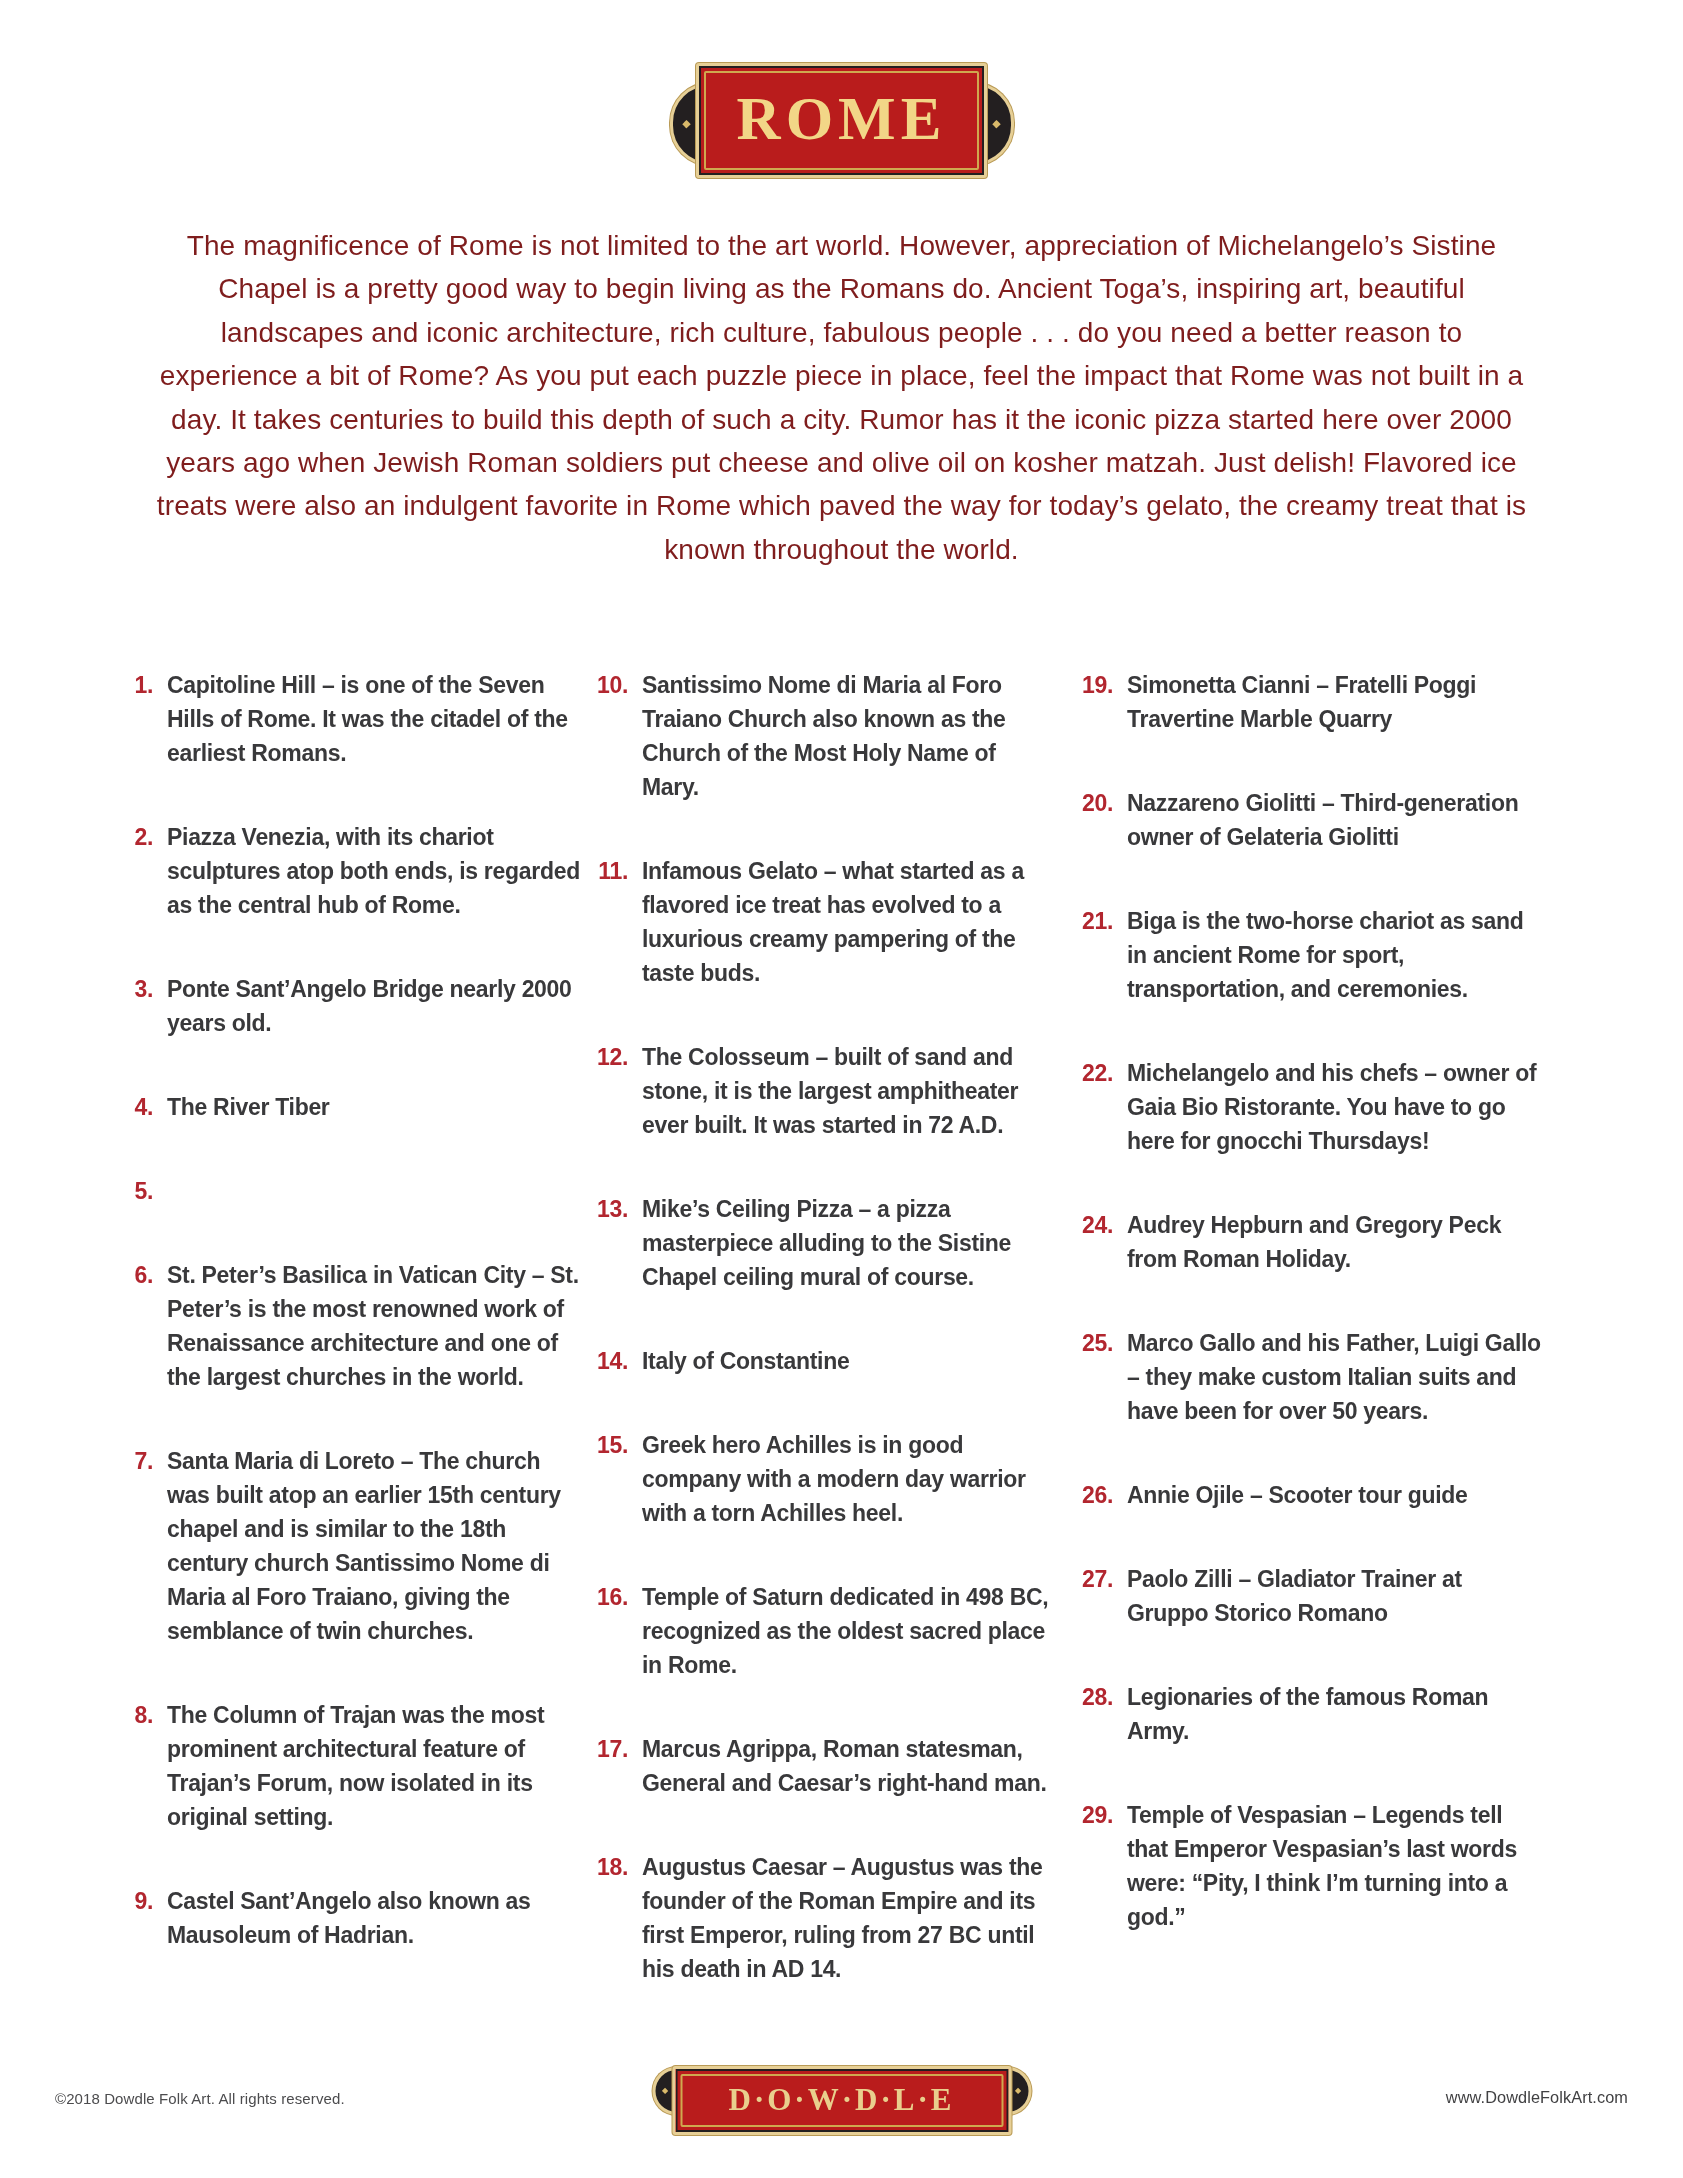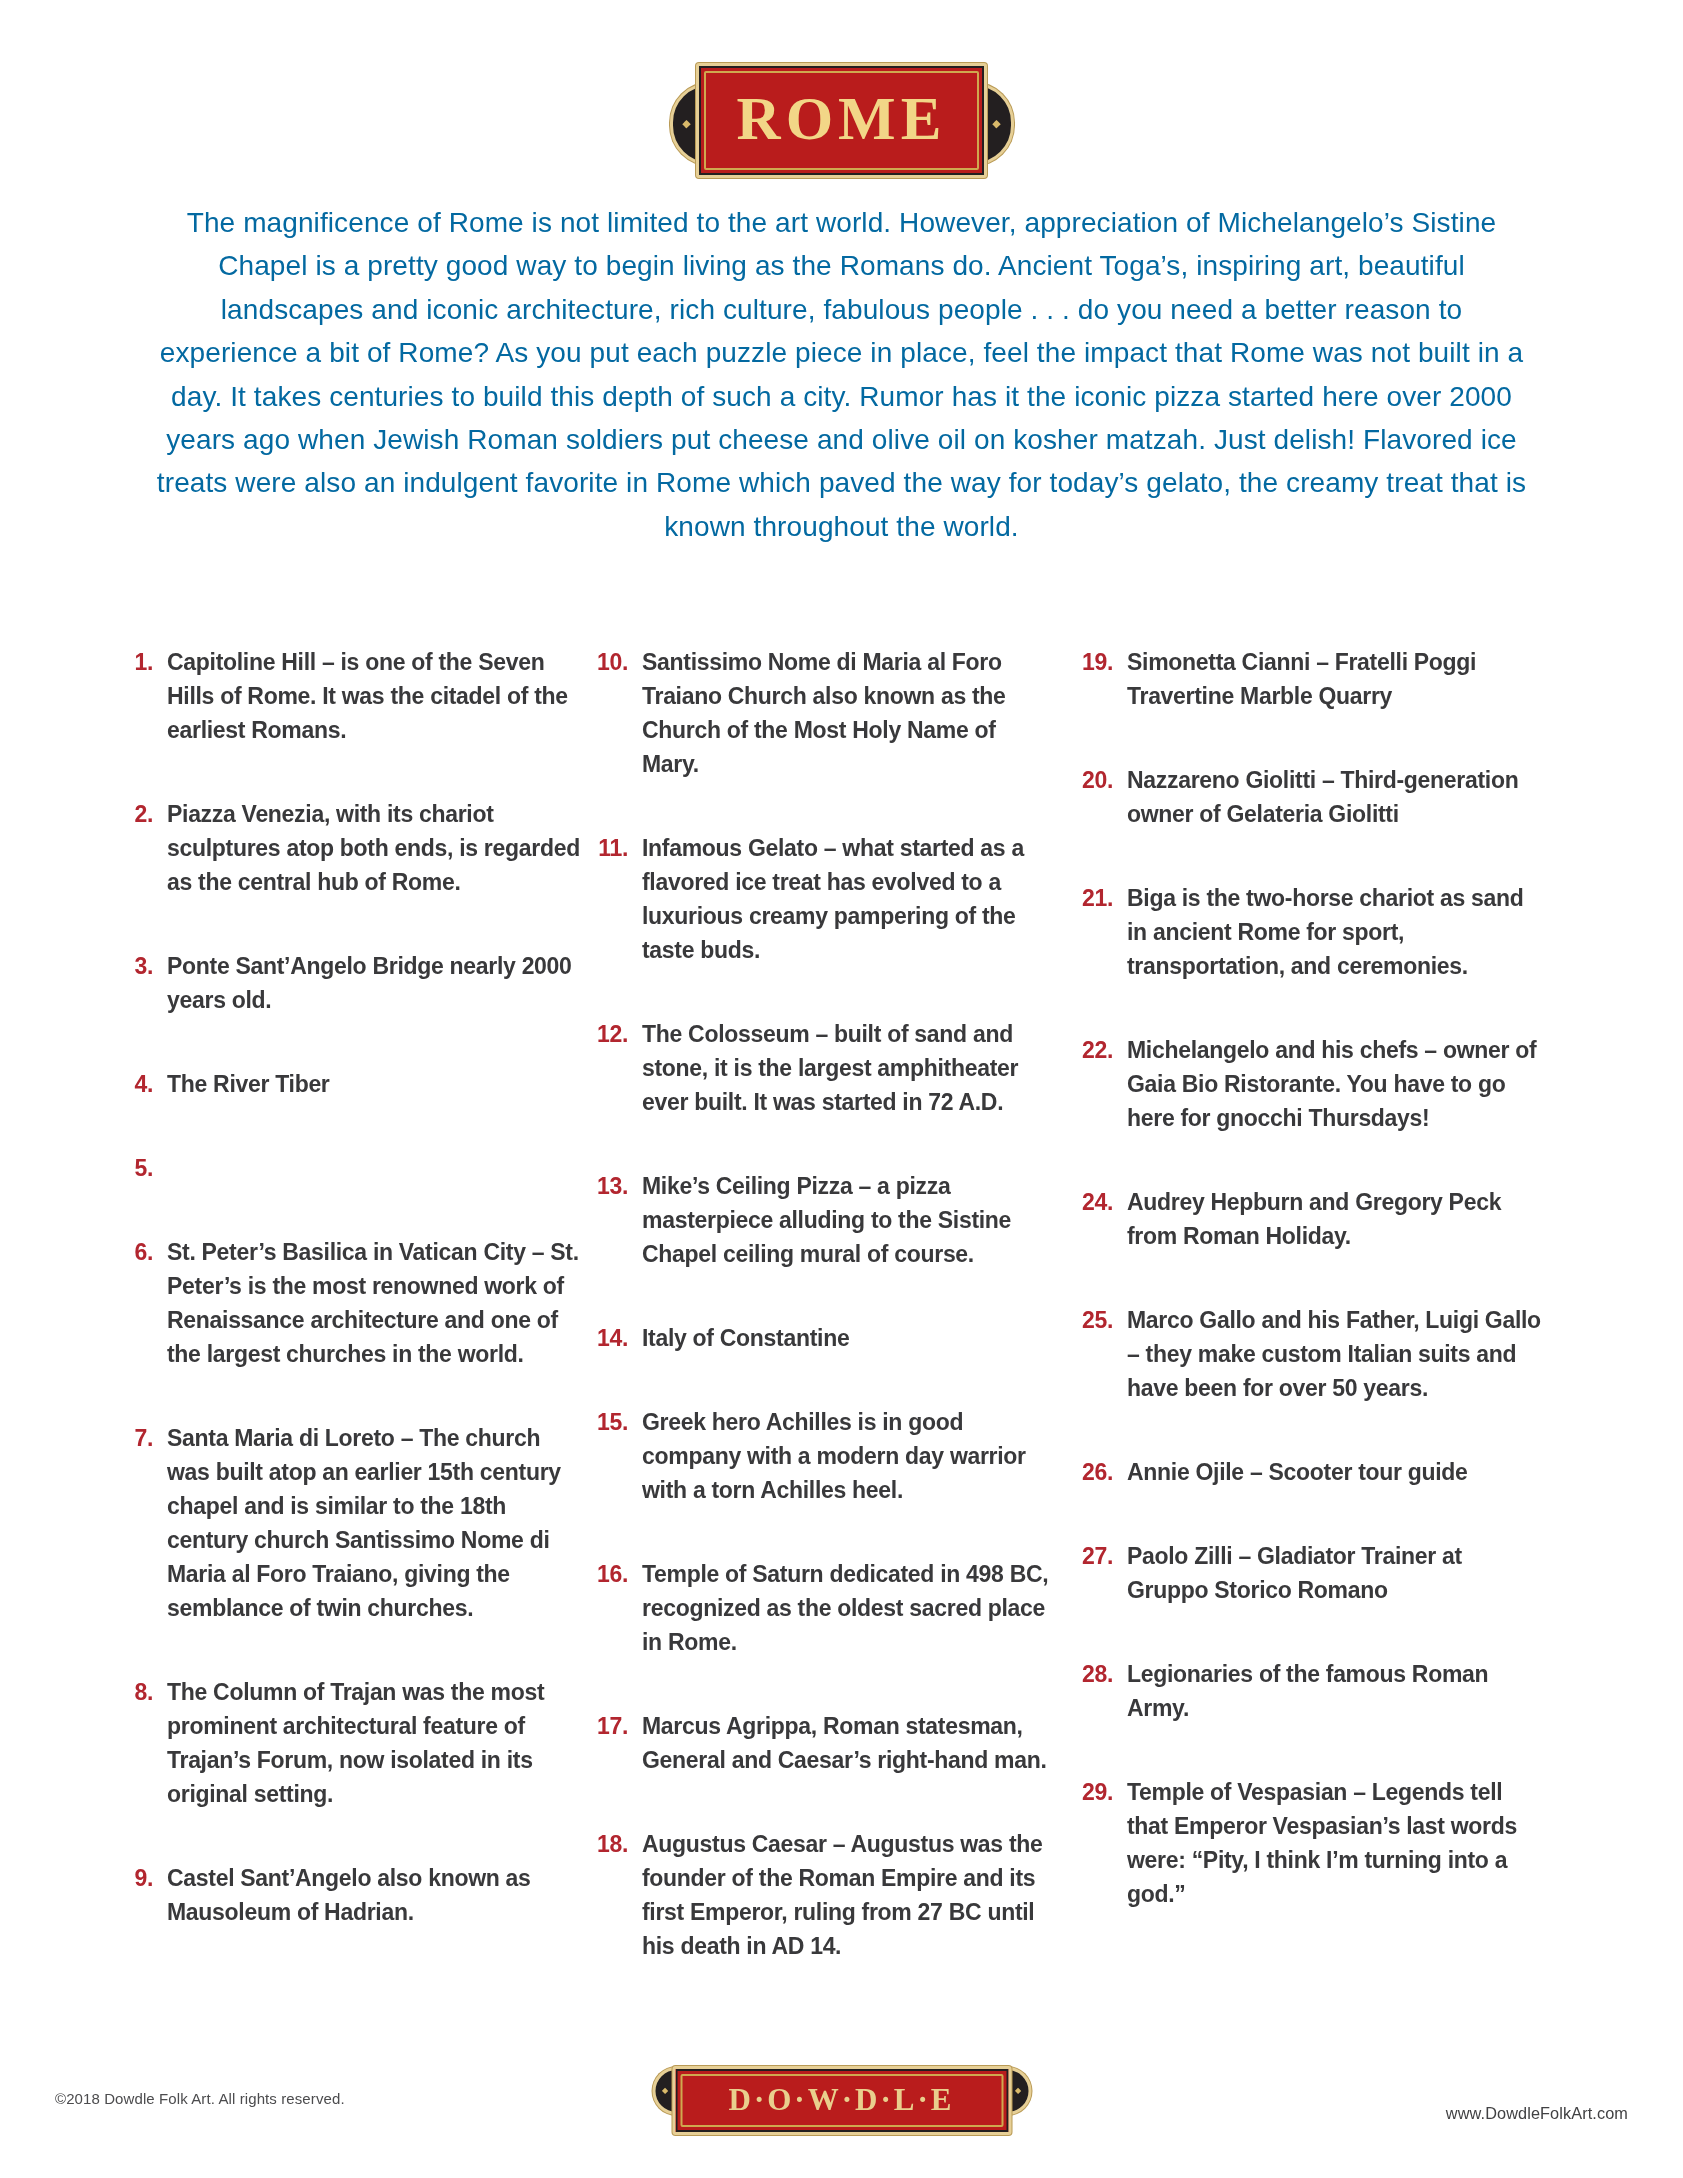--- a/index.html
+++ b/index.html
@@ -57,25 +57,25 @@
     transform:translateY(-1px);
   }
   .dowdle-badge .wing{height:42px;width:30px;transform:translateY(-50%);margin-top:3px;}
   .dowdle-badge .wing.left{left:38px;border-radius:24px 0 0 24px;}
   .dowdle-badge .wing.right{right:38px;border-radius:0 24px 24px 0;}
   .dowdle-badge .wing.left .orn{left:10px;font-size:8px;}
   .dowdle-badge .wing.right .orn{left:20px;font-size:8px;}
 
   
   .intro{
-    margin:17px auto 0;
+    margin:40px auto 0;
     max-width:1371px;
     text-align:center;
     font-size:28px;line-height:1.55;
-    color:#0369a1;
+    color:#7f1d1d;
     letter-spacing:0.1px;
   }
 
   
   .list-grid{
     display:grid;
     grid-template-columns:467px 477px 467px;
     column-gap:8px;
     padding:0 0 0 115px;
     margin-top:97px;
@@ -100,21 +100,21 @@
     font-size:23px;line-height:34px;
     letter-spacing:-0.3px;
   }
 
   
   .copyright{
     position:absolute;left:55px;bottom:71px;
     font-size:15px;color:#4c4c4e;letter-spacing:0.1px;
   }
   .website{
-    position:absolute;right:55px;bottom:55px;
+    position:absolute;right:55px;bottom:71px;
     font-size:16.3px;color:#414143;letter-spacing:0.1px;
   }
 </style>
 </head>
 <body>
 
 <div class="page">
 
   <div class="badge-wrap rome-badge">
     <div class="wing left">

